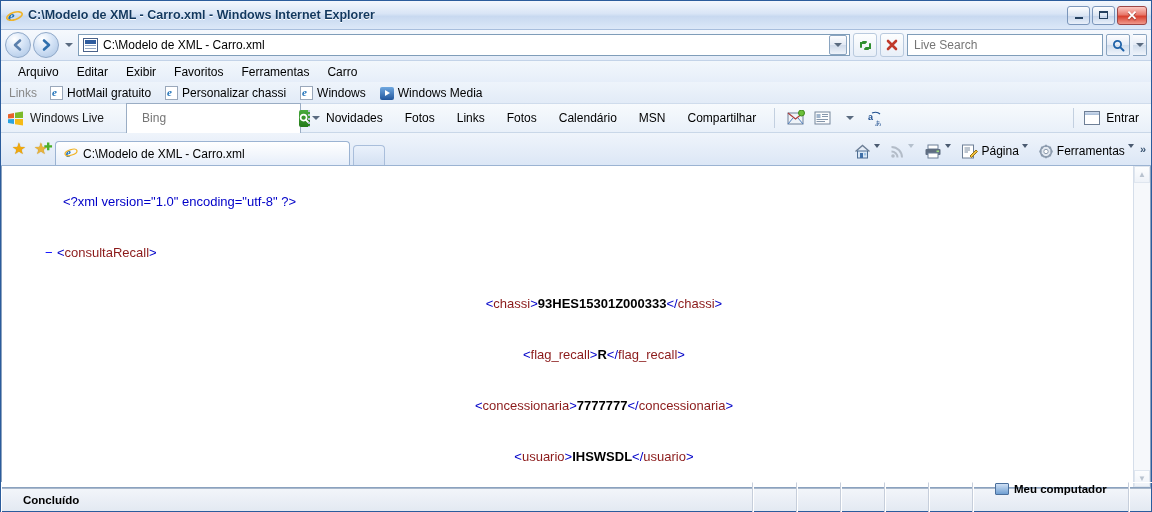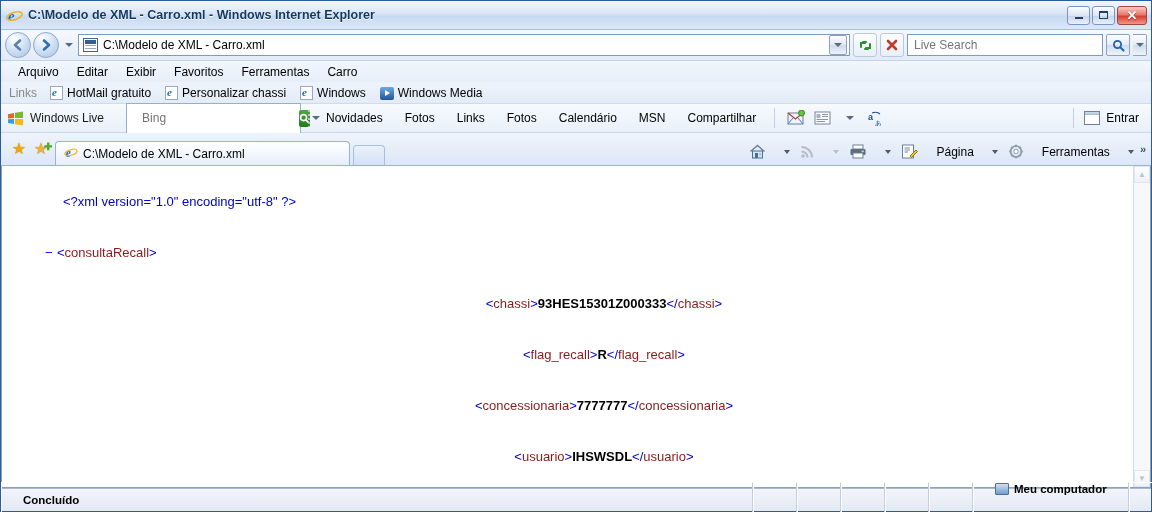--- a/index.html
+++ b/index.html
@@ -113,21 +113,21 @@
   .favbtn { width:24px; height:24px; margin-bottom:4px; display:flex; align-items:center; justify-content:center; }
   .star { font-size:16px; color:#f0a80d; text-shadow:0 0 1px #b07c00; line-height:1; }
   .star.add { color:#e8b33c; }
   .addplus { color:#4caf28; font-size:10px; font-weight:bold; margin-left:-4px; margin-top:-6px; }
   .tab { height:24px; min-width:295px; display:flex; align-items:center; gap:5px; padding:0 8px;
     border:1px solid #9bb3d2; border-bottom:none; border-radius:4px 4px 0 0;
     background:linear-gradient(180deg,#ffffff 0%,#f2f6fc 55%,#e6eefa 100%); font-size:12px; white-space:nowrap; }
   .newtab { width:32px; height:20px; margin-left:3px; border:1px solid #a9bedb; border-bottom:none;
     border-radius:4px 4px 0 0; background:linear-gradient(180deg,#eaf1fb,#d4e1f3); }
   .tabtools { margin-left:auto; display:flex; align-items:center; gap:2px; margin-bottom:4px; }
-  .tt-item { display:flex; align-items:center; gap:18px; font-size:12px; padding:2px 4px; white-space:nowrap; }
+  .tt-item { display:flex; gap:3px; font-size:12px; padding:2px 4px; white-space:nowrap; }
   .tiny-caret { width:0;height:0;border-left:3.5px solid transparent;border-right:3.5px solid transparent;
     border-top:4px solid #4a5a70; }
   .tiny-caret.dim { border-top-color:#b5c0cd; }
   .chev { font-size:11px; color:#3a5472; font-weight:bold; align-self:flex-start; margin-top:1px; }
 
   
   .content-wrap { flex:1 1 auto; display:flex; background:#fff; border:1px solid #8ba2bf;
     border-top:none; margin:0; overflow:hidden; }
   .xmlview { flex:1 1 auto; padding:10px 0 0 14px; overflow:hidden;
     font-family:"Liberation Sans", sans-serif; font-size:13px; line-height:17px; }

